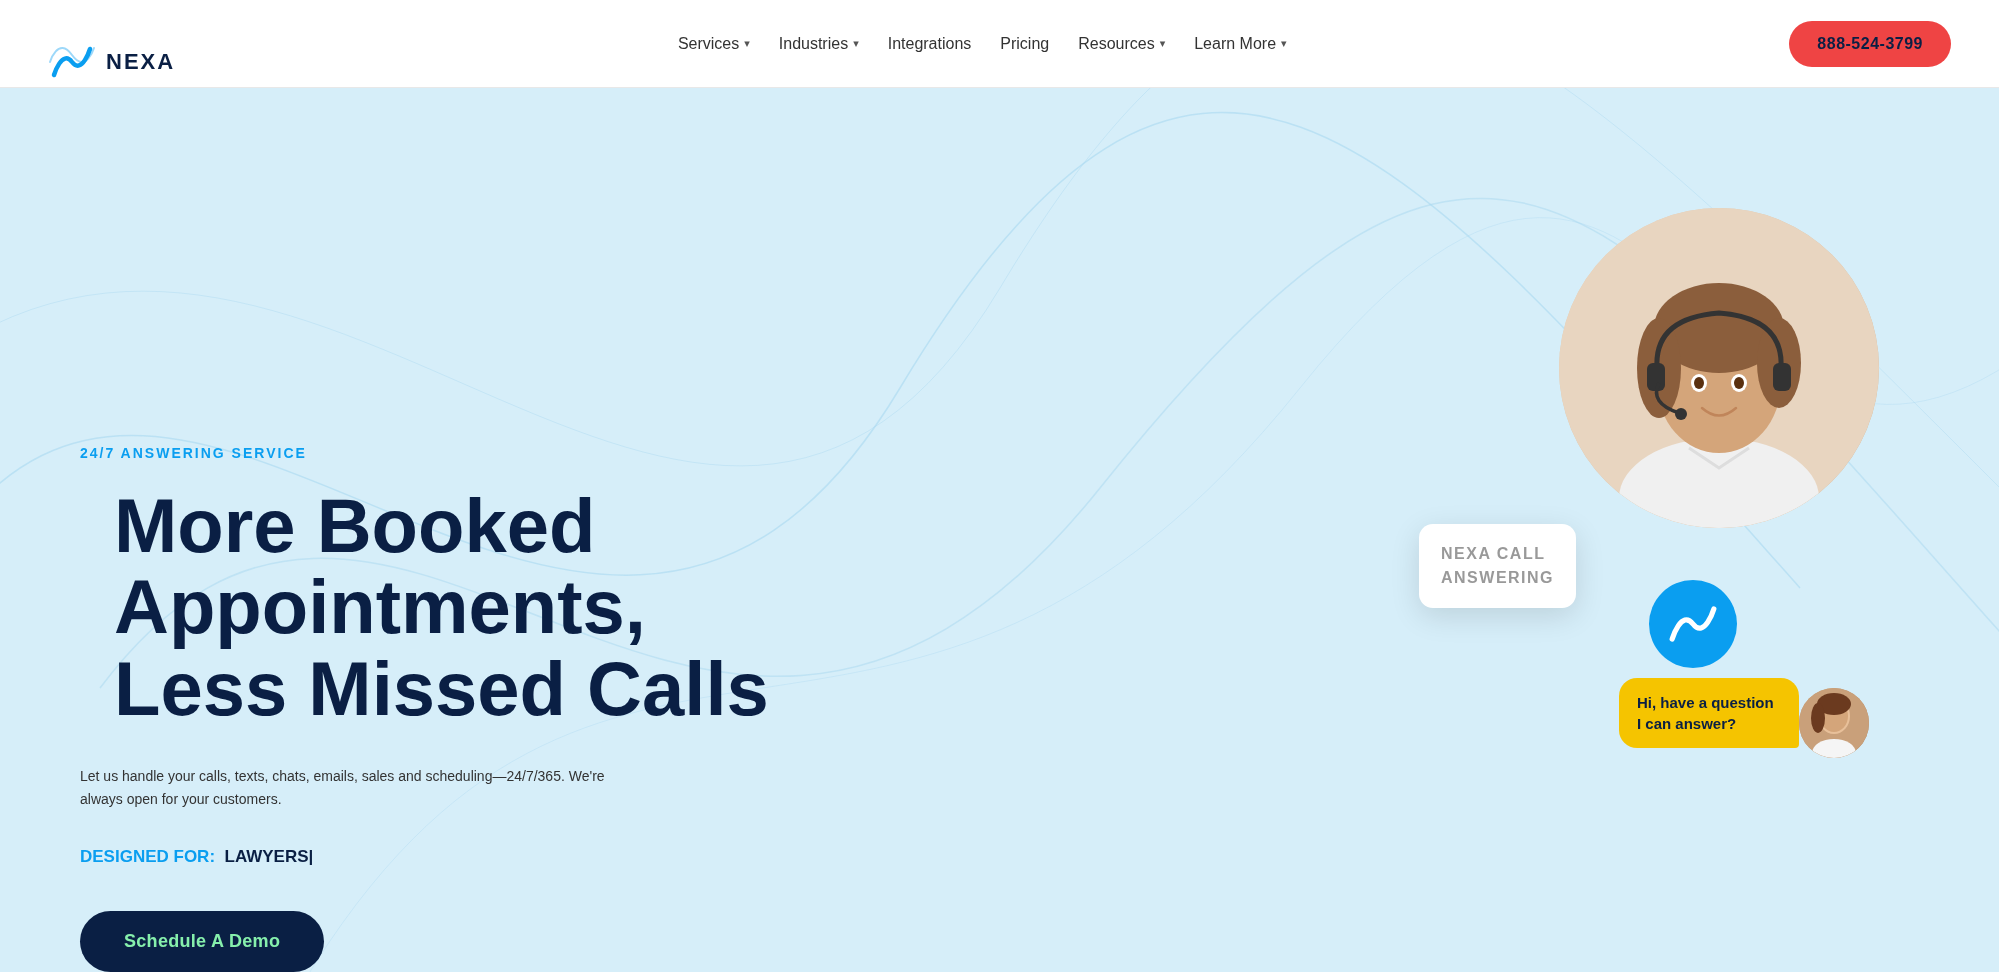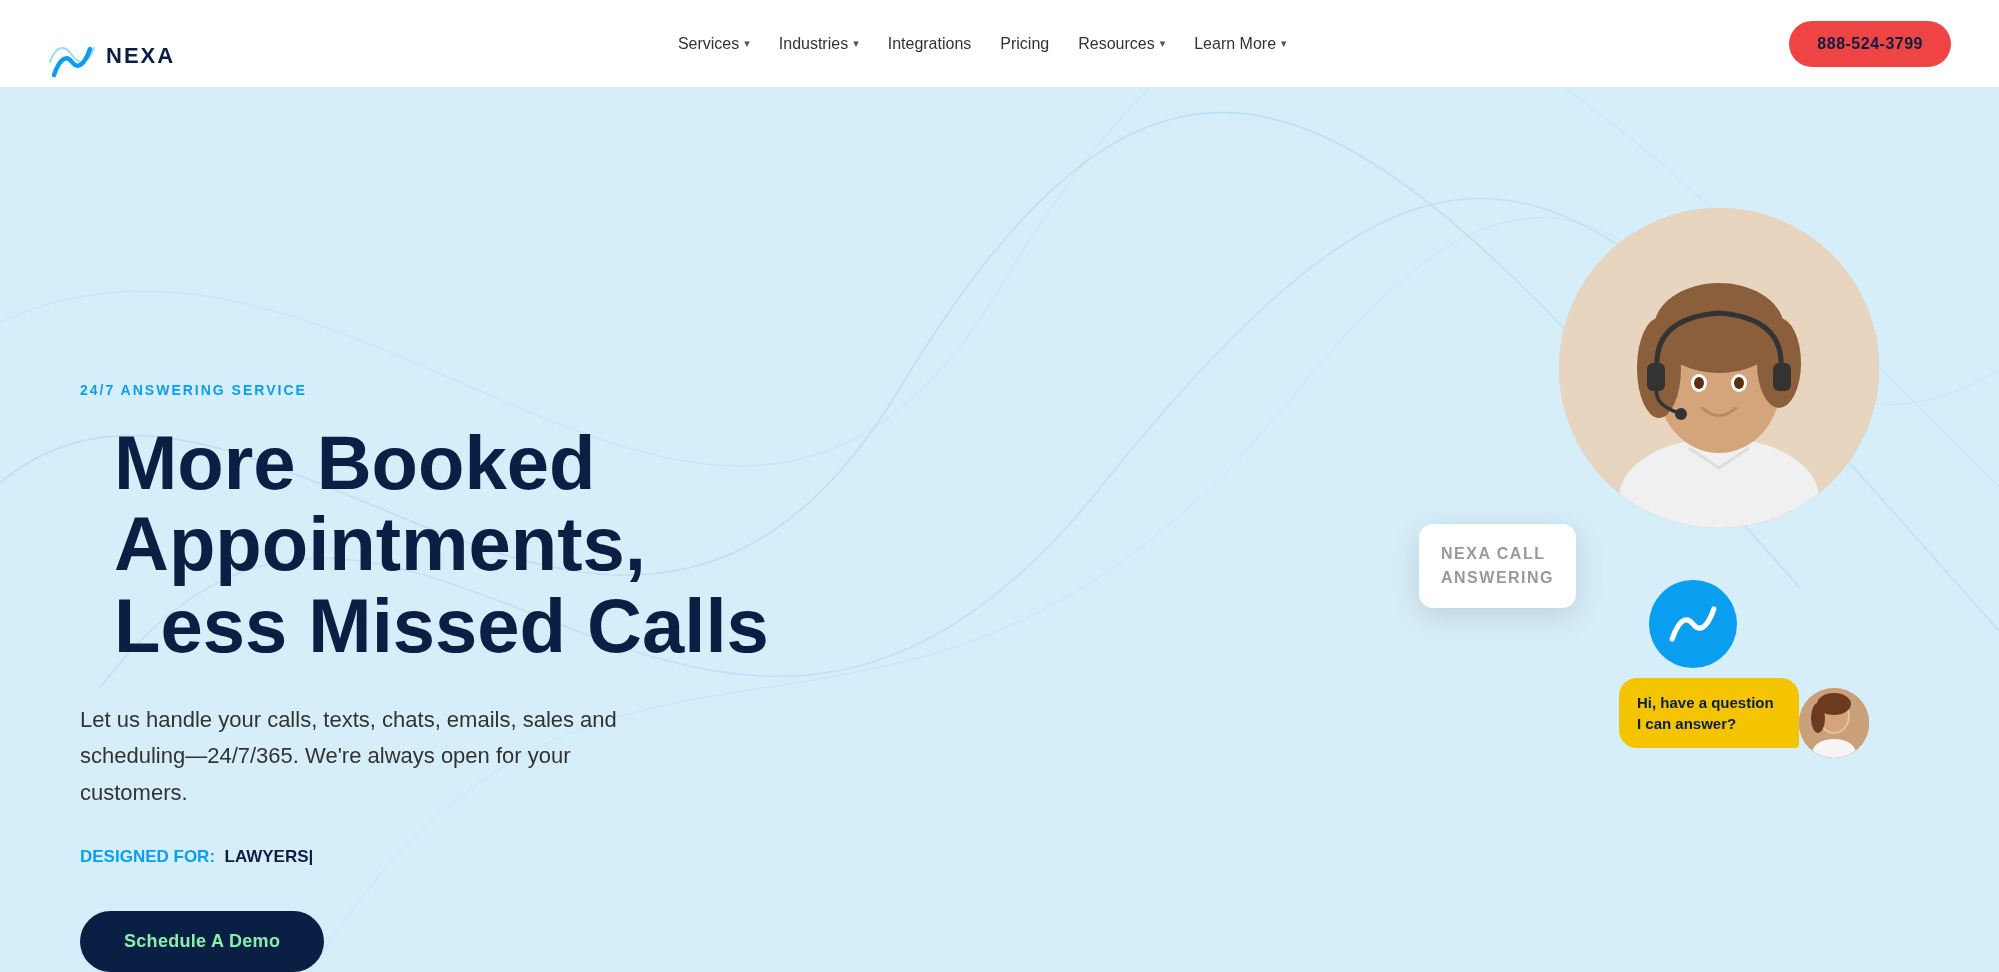--- a/index.html
+++ b/index.html
@@ -12,20 +12,21 @@
       justify-content: space-between;
       padding: 0 48px;
       height: 88px;
       background: #fff;
       border-bottom: 1px solid #e8e8e8;
       position: relative;
       z-index: 10;
     }
     .nav-logo {
       display: flex;
+      align-items: center;
       gap: 10px;
       text-decoration: none;
       margin-top: 36px;
     }
     .nav-logo-icon {
       width: 48px;
       height: 38px;
     }
     .nav-logo-text {
       font-size: 22px;
@@ -101,21 +102,21 @@
     }
     .hero-headline {
       font-size: 76px;
       font-weight: 900;
       line-height: 1.07;
       color: #0a1f44;
       margin-bottom: 36px;
       margin-left: 34px;
     }
     .hero-subtext {
-      font-size: 22px;
+      font-size: 14px;
       color: #333;
       line-height: 1.65;
       max-width: 540px;
       margin-bottom: 36px;
     }
     .hero-designed-for {
       font-size: 17px;
       font-weight: 500;
       color: #0a9ef0;
       margin-bottom: 44px;

